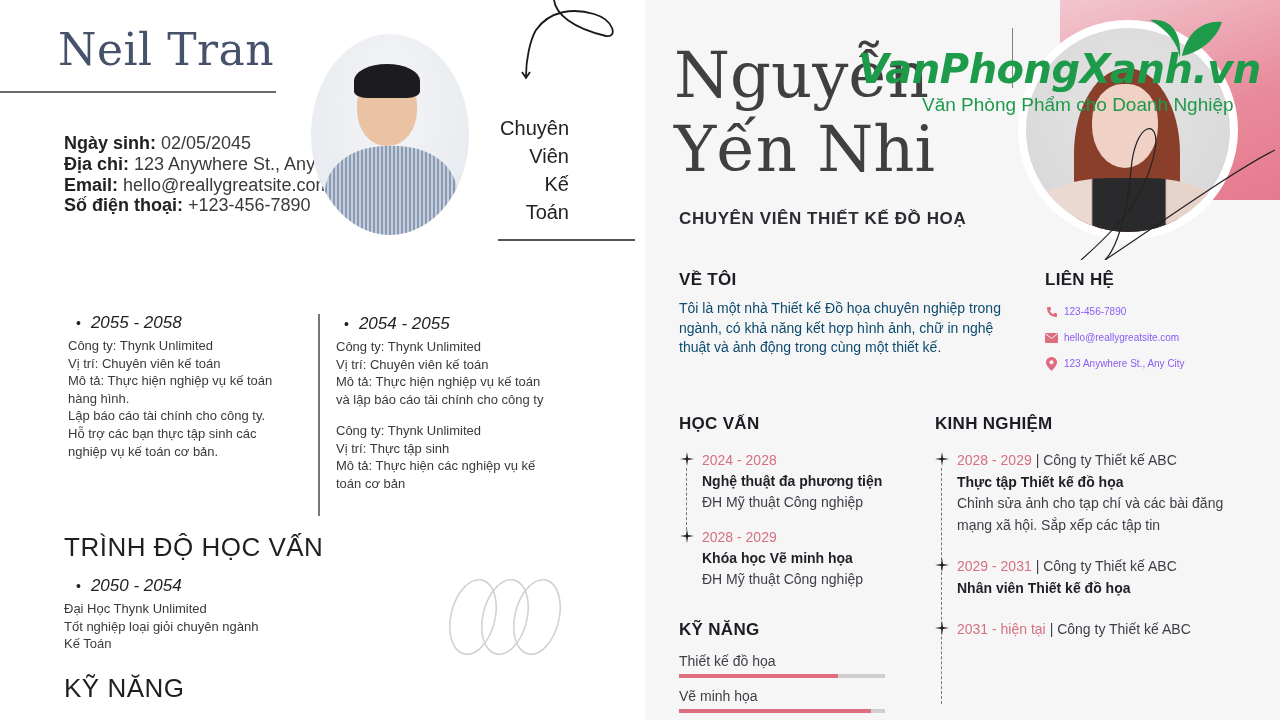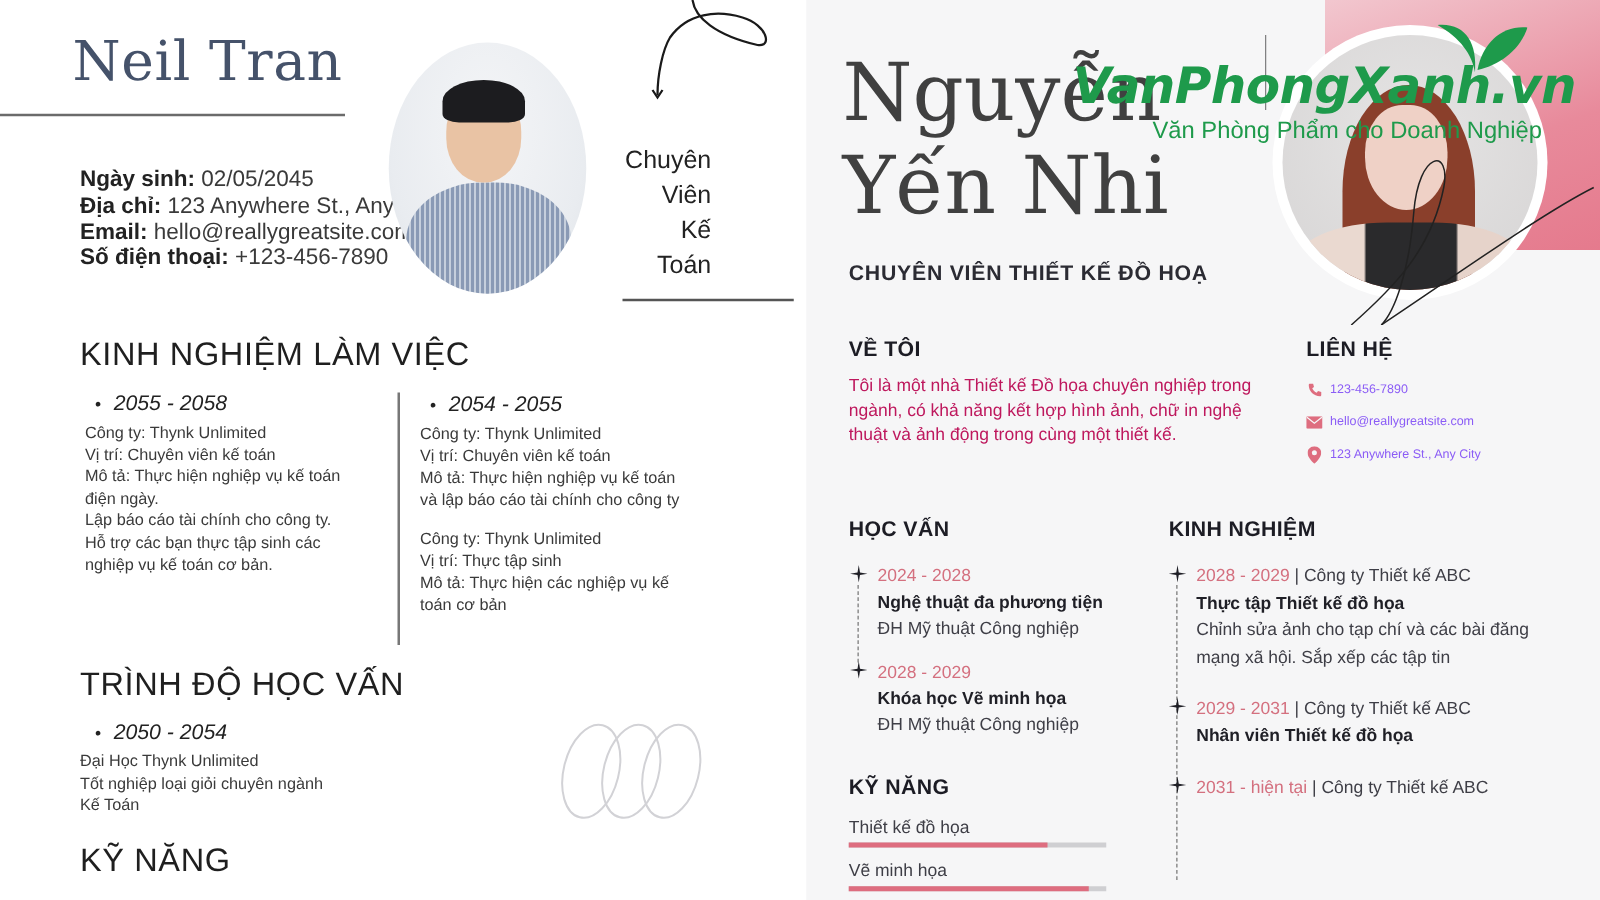--- a/index.html
+++ b/index.html
@@ -34,21 +34,21 @@
   .r-photo .inner { position: absolute; left: 8px; top: 8px; width: 204px; height: 204px; border-radius: 50%; background: radial-gradient(circle at 50% 40%, #e5e4e4 0%, #d6d4d4 100%); overflow: hidden; }
   .r-photo .hair { position: absolute; left: 48px; top: 40px; width: 106px; height: 170px; border-radius: 50% 50% 20% 20%; background: #8a3f2b; }
   .r-photo .face { position: absolute; left: 66px; top: 56px; width: 66px; height: 84px; border-radius: 45% 45% 50% 50%; background: #efd1c6; }
   .r-photo .jacket { position: absolute; left: 10px; top: 150px; width: 184px; height: 80px; border-radius: 40% 40% 0 0; background: linear-gradient(90deg, #ead9d0 0%, #ead9d0 30%, #2a2a2c 31%, #2a2a2c 70%, #e6d3ca 71%); }
   .r-curve { position: absolute; left: 430px; top: 110px; }
   .thin-line { position: absolute; left: 367px; top: 28px; width: 1px; height: 60px; background: #333; opacity: 0.6; }
 
   .r-name { position: absolute; left: 29px; top: 38px; font-family: "DejaVu Serif", serif; font-size: 64px; line-height: 74px; color: #404040; }
   .r-role { position: absolute; left: 34px; top: 209px; font-size: 17px; font-weight: bold; letter-spacing: 0.6px; color: #2b2b33; }
   .r-h { position: absolute; font-size: 17px; font-weight: bold; color: #1c1c24; letter-spacing: 0.3px; }
-  .r-about { position: absolute; left: 34px; top: 299px; width: 330px; font-size: 14px; line-height: 19.5px; color: #be185d; }
+  .r-about { position: absolute; left: 34px; top: 299px; width: 330px; font-size: 14px; line-height: 19.5px; color: #0c4a6e; }
   .contact { position: absolute; left: 400px; top: 299px; font-size: 10px; line-height: 26px; color: #8b5cf6; }
   .contact .row { display: flex; align-items: center; }
   .contact .ic { width: 13px; height: 13px; margin-right: 6px; display: inline-flex; align-items: center; justify-content: center; }
 
   .tl { position: absolute; font-size: 14px; color: #3e3e46; }
   .tl .item { position: relative; padding-left: 22px; }
   .tl .star { position: absolute; left: 0; top: 2px; width: 14px; height: 14px; }
   .tl .date { color: #d4707f; }
   .tl .bold { font-weight: bold; color: #1f1f26; }
   .tl .dash { position: absolute; left: 6px; border-left: 1.5px dashed #777; }
@@ -89,28 +89,27 @@
   </svg>
 
   <div class="l-title">
     <div>Chuyên</div>
     <div>Viên</div>
     <div>Kế</div>
     <div>Toán</div>
   </div>
   <div class="l-title-rule"></div>
 
-  <div class="sec-h" style="left:64px; top:268px;">KINH NGHIỆM LÀM VIỆC</div>
 
   <div class="job" style="left:68px; top:312px;">
     <span class="period" style="margin-left:8px;">2055 - 2058</span>
     <div>Công ty: Thynk Unlimited</div>
     <div>Vị trí: Chuyên viên kế toán</div>
     <div>Mô tả: Thực hiện nghiệp vụ kế toán</div>
-    <div>điện ngày.</div>
+    <div>hàng hình.</div>
     <div>Lập báo cáo tài chính cho công ty.</div>
     <div>Hỗ trợ các bạn thực tập sinh các</div>
     <div>nghiệp vụ kế toán cơ bản.</div>
   </div>
 
   <div class="v-divider"></div>
 
   <div class="job" style="left:336px; top:313px;">
     <span class="period">2054 - 2055</span>
     <div>Công ty: Thynk Unlimited</div>

